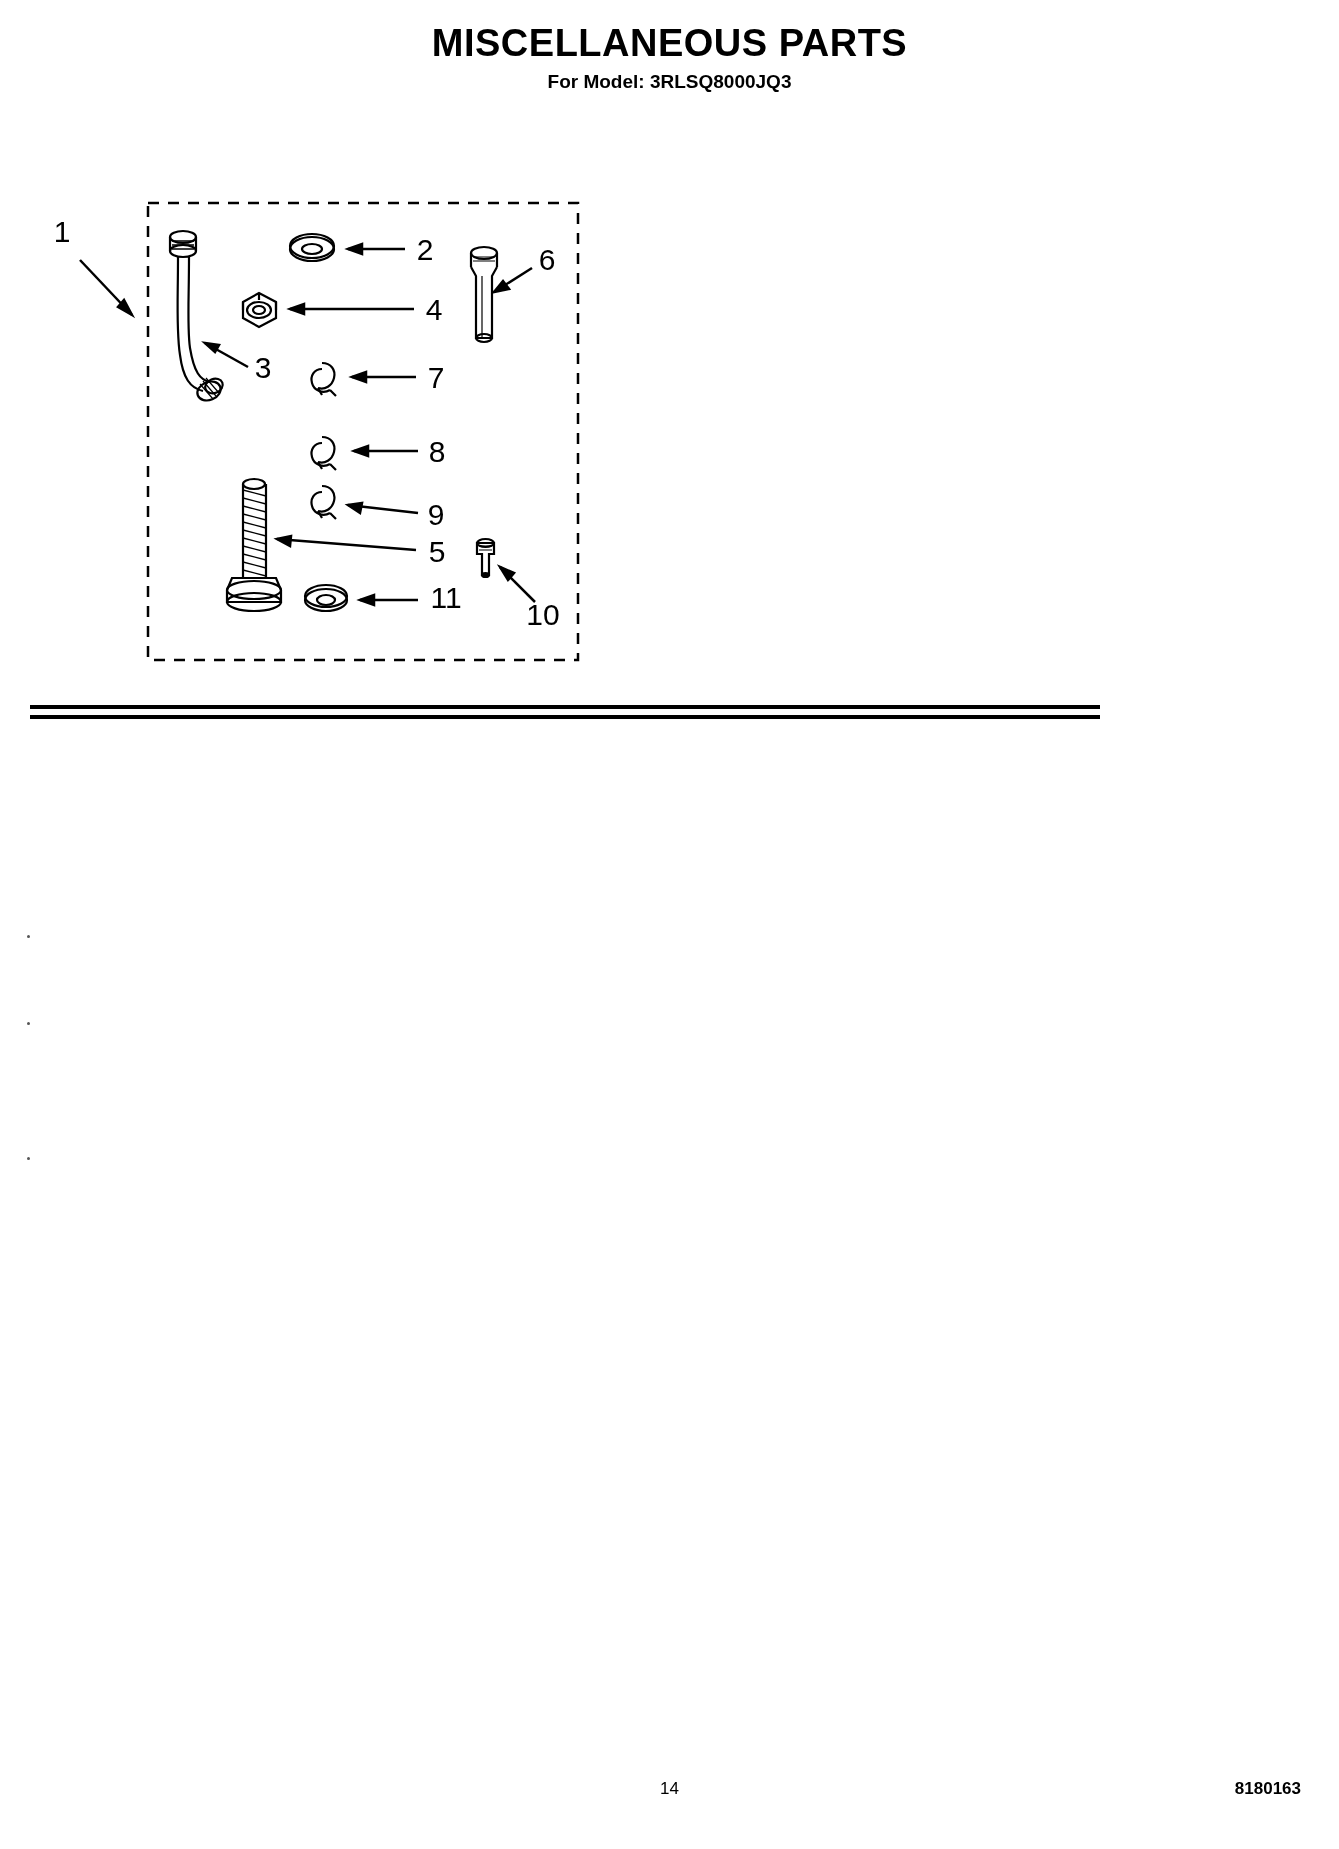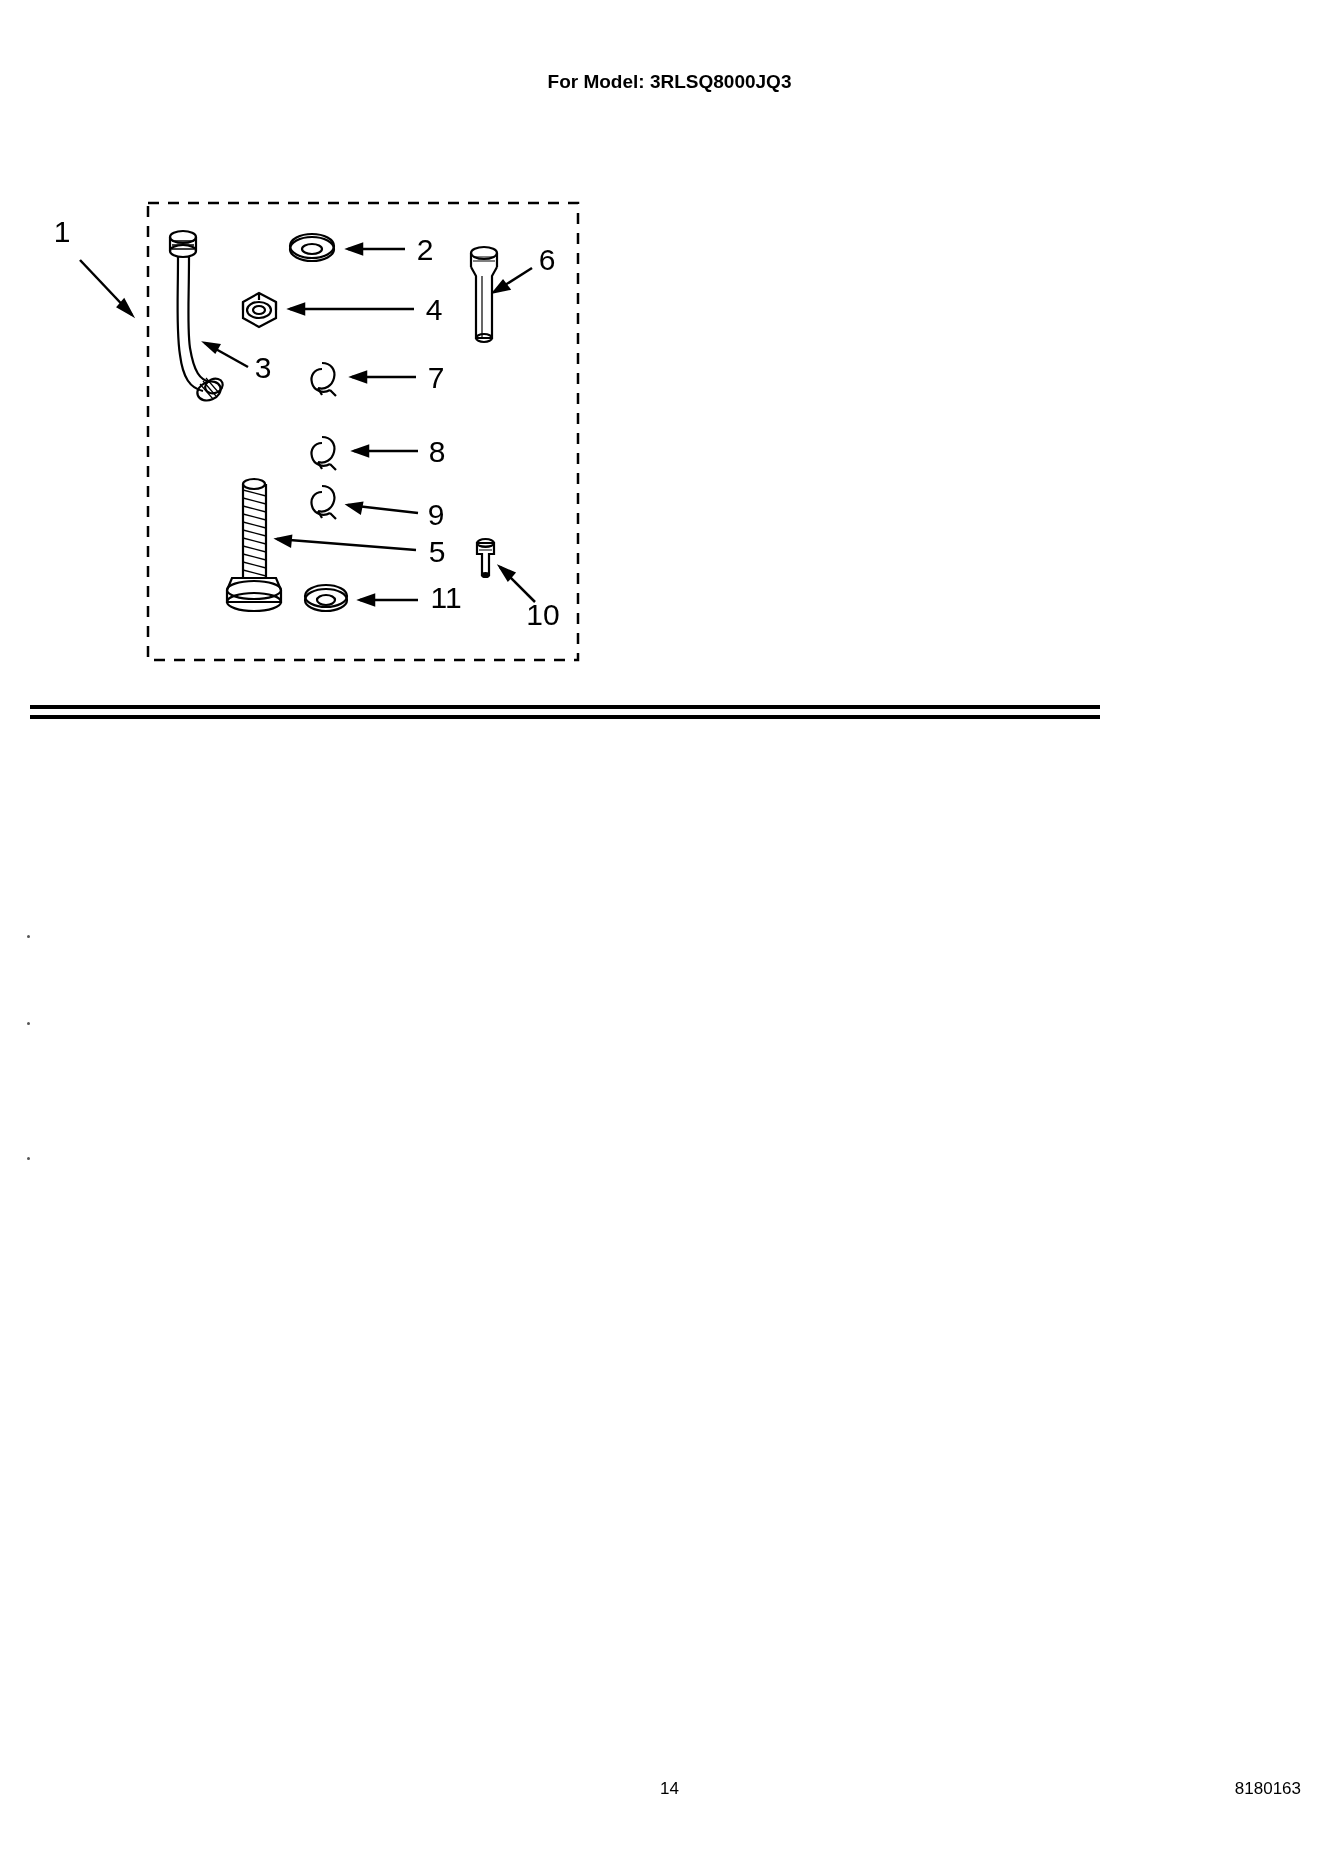--- a/index.html
+++ b/index.html
@@ -101,34 +101,35 @@
     top: 1779px;
     width: 1339px;
     text-align: center;
     font-size: 17px;
   }
   .doc-number {
     position: absolute;
     right: 38px;
     top: 1779px;
     font-size: 17px;
-    font-weight: normal;
+    font-weight: bold;
     margin-left: 14px;
   }
 
   .callout-text {
     font-family: "Liberation Sans", sans-serif;
     font-size: 30px;
   }
 </style>
 </head>
 <body>
 
 <div class="page">
 
+  <div class="title">MISCELLANEOUS PARTS</div>
   <div class="subtitle-model">For Model: 3RLSQ8000JQ3</div>
 
   <div class="diagram-wrap">
     <svg width="1339" height="560" viewBox="0 0 1339 560" xmlns="http://www.w3.org/2000/svg">
       <g fill="none" stroke="#000" stroke-width="2.5">
 
         <rect x="148" y="53" width="430" height="457" stroke-dasharray="11,9"></rect>
 
         <path d="M 80 110 L 132 165" stroke-width="2.5"></path>
         <path d="M 132 165 L 118 157 L 124 150 Z" fill="#000" stroke="#000"></path>

